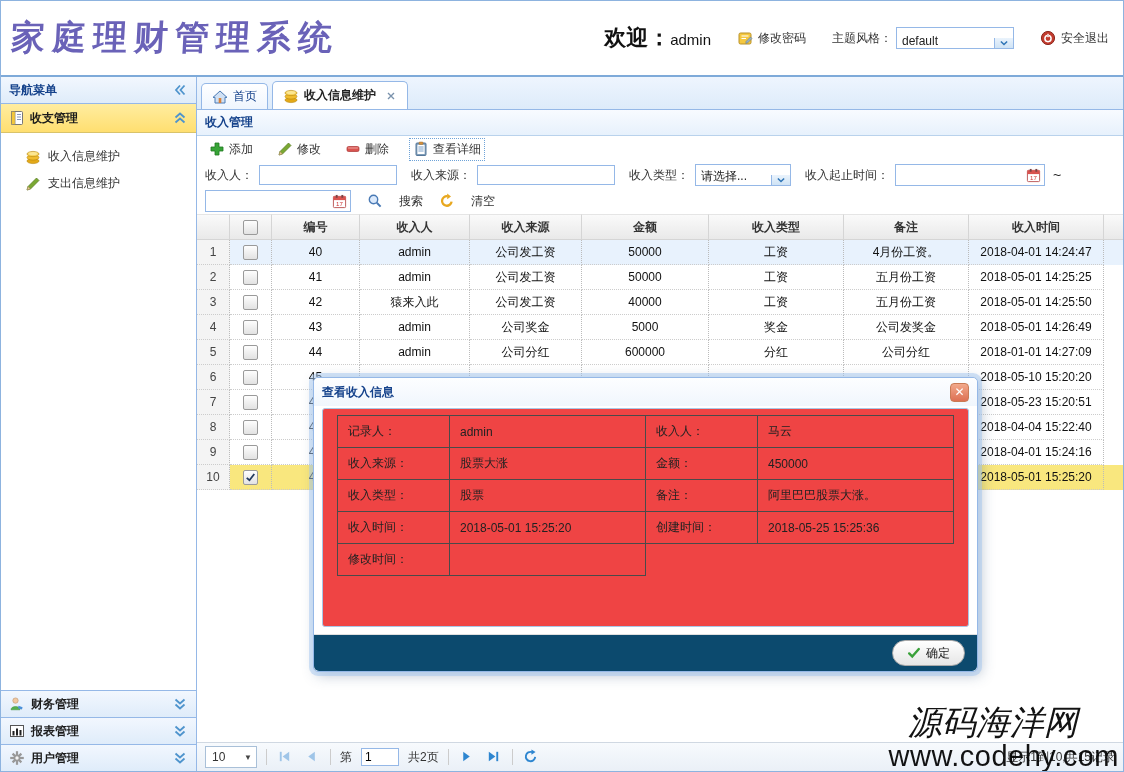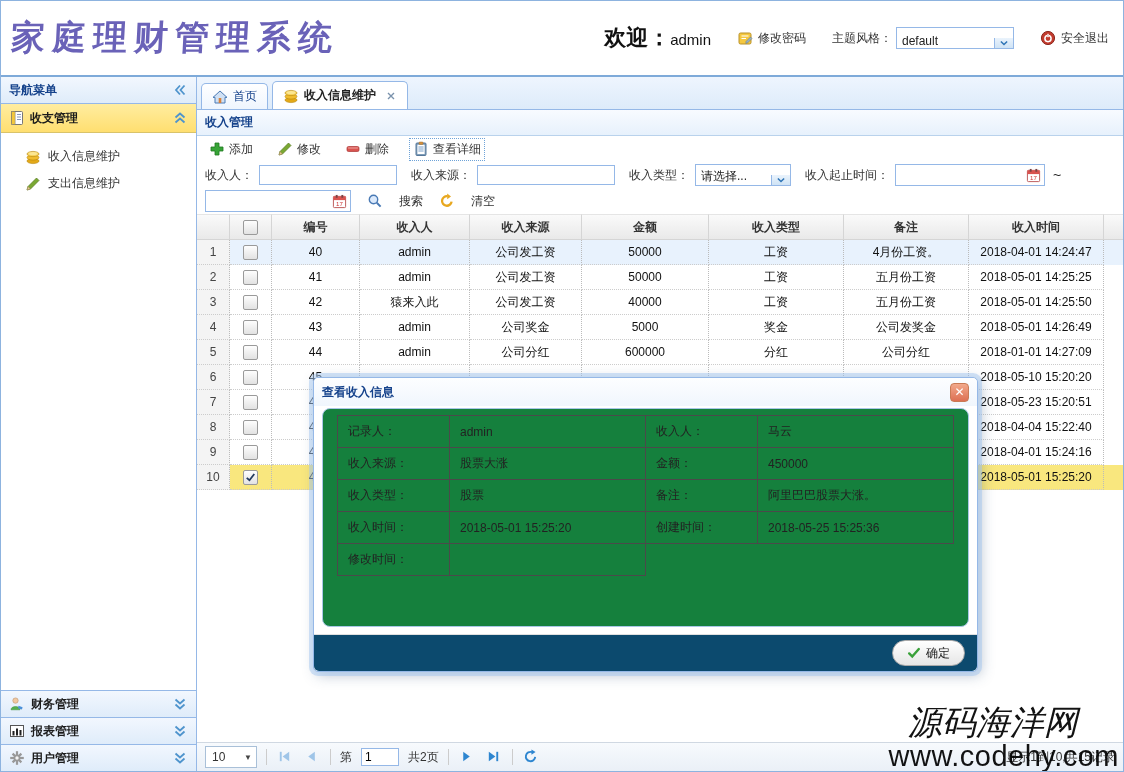--- a/index.html
+++ b/index.html
@@ -68,21 +68,21 @@
   .pinput{width:38px;height:18px;border:1px solid #95b8e7;box-sizing:border-box;text-align:left;padding:0 3px;font:inherit;}
   .pstatus{position:absolute;right:8px;top:0;height:100%;display:flex;align-items:center;color:#333;}
   .pscombo{width:52px;height:22px;border:1px solid #a9c0d8;background:#fff;display:inline-flex;align-items:center;box-sizing:border-box;}
   .pscombo .txt{flex:1;padding-left:6px;}
   .pscombo .caret{font-size:8px;color:#444;padding-right:4px;}
   
   .dlg{position:absolute;left:312px;top:356px;width:665px;height:295px;background:#fff;border:1px solid #95b8e7;border-radius:5px;box-shadow:0 0 0 4px rgba(165,200,240,.5),3px 3px 14px rgba(50,80,120,.35);z-index:20;box-sizing:border-box;margin-top:20px;}
   .dlg-hdr{height:28px;display:flex;align-items:center;padding:0 8px;background:linear-gradient(#fdfeff,#f0f6fd);border-radius:5px 5px 0 0;}
   .dlg-title{font-weight:bold;color:#15428b;flex:1;}
   .dlg-close{width:19px;height:19px;border-radius:4px;background:linear-gradient(#f2a98b,#dd7053);border:1px solid #c97a55;color:#fff;font-weight:bold;font-size:12px;display:flex;align-items:center;justify-content:center;cursor:pointer;box-sizing:border-box;}
-  .dlg-panel{position:absolute;left:8px;right:8px;top:30px;bottom:44px;border:1px solid #a9c7e7;border-radius:8px;background:#15803d;overflow:hidden;}
+  .dlg-panel{position:absolute;left:8px;right:8px;top:30px;bottom:44px;border:1px solid #a9c7e7;border-radius:3px;background:#ef4444;overflow:hidden;}
   .dlg-table{border-collapse:collapse;margin:6px 0 0 14px;color:#222;}
   .dlg-table td{border:1px solid #4a4a4a;height:32px;padding:0 10px;box-sizing:border-box;}
   .dlg-table td.lab{width:112px;}
   .dlg-table td.val{width:196px;}
   .dlg-table td.ghost{border:none;}
   .dlg-ftr{position:absolute;left:0;right:0;bottom:0;height:36px;background:#0c4a6e;border-top:1px solid #e0e0e0;border-radius:0 0 5px 5px;}
   .okbtn{position:absolute;right:12px;top:5px;height:24px;padding:0 14px;border:1px solid #aaa;border-radius:14px;background:linear-gradient(#fff,#e6e6e6);display:flex;align-items:center;gap:5px;cursor:pointer;color:#222;}
   
   .wm{position:absolute;right:4px;bottom:0;z-index:60;text-align:center;color:#000;opacity:.92;line-height:1.05;pointer-events:none;}
   .wm .l1{font-size:34px;margin-right:22px;font-style:italic;}

